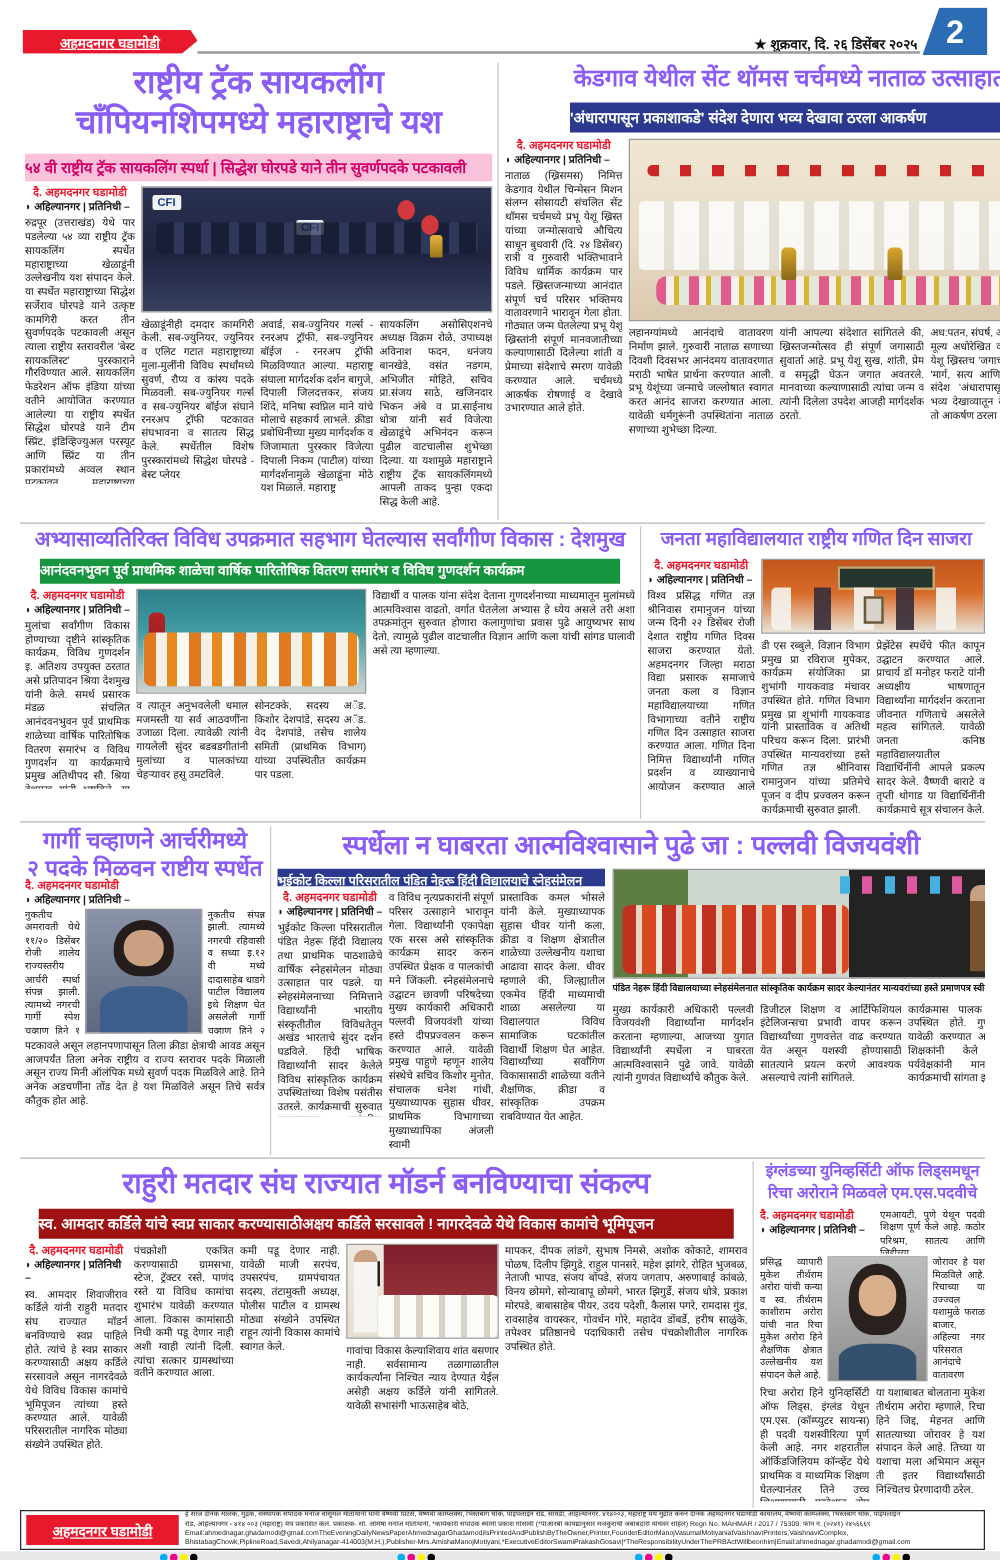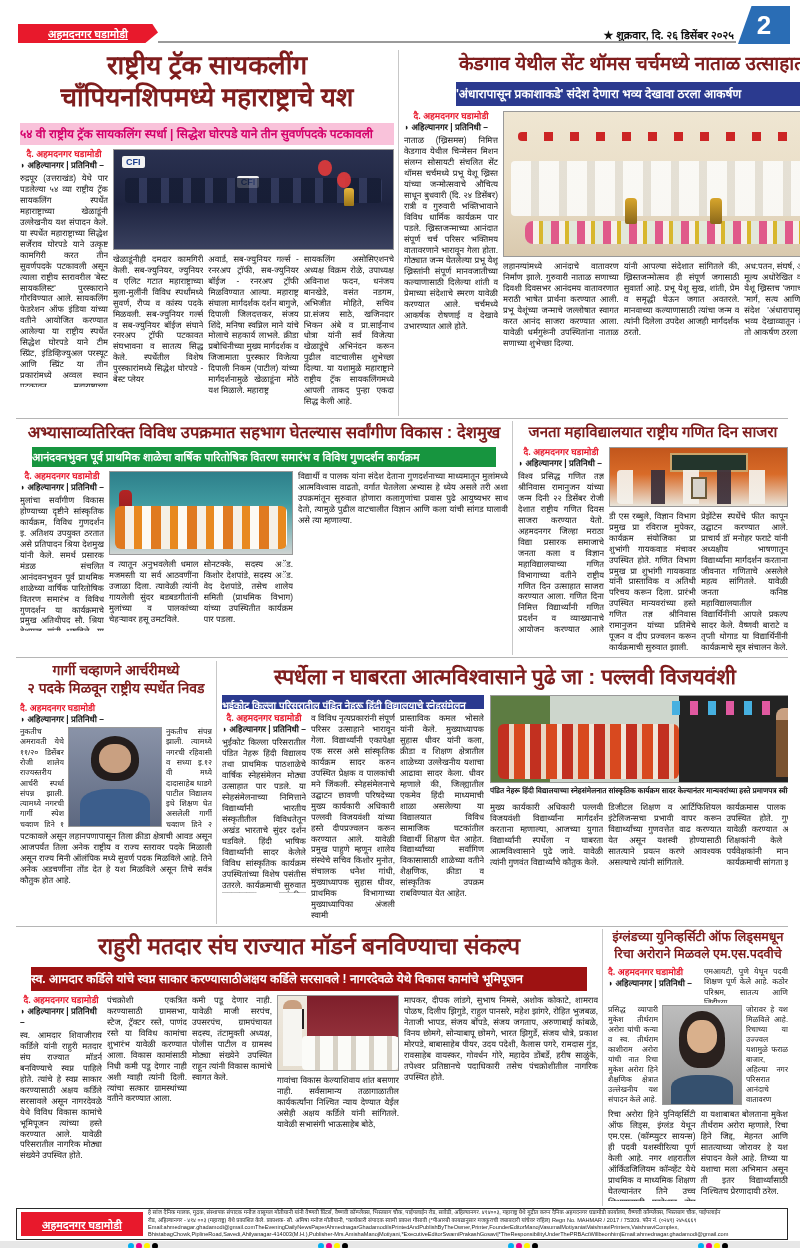--- a/index.html
+++ b/index.html
@@ -31,21 +31,21 @@
   
   .sec { position:absolute; overflow:hidden; }
   .sec.bl { border-left:1px solid #c7c7c7; padding-left:5px; }
   .col {
     font-size:8.3px; line-height:1.32; text-align:justify; overflow:hidden;
     color:#161616; word-break:break-word;
   }
   .bl-paper { color:#e8192c; font-weight:bold; font-size:9px; text-align:center; line-height:1.25; }
   .bl-rep { font-weight:bold; font-size:8.4px; line-height:1.3; margin-bottom:2px; }
   .subbar { font-weight:bold; text-align:left; overflow:hidden; }
-  .hd { font-weight:bold; color:#7f1d1d; text-align:center; overflow:hidden; }
+  .hd { font-weight:bold; color:#8b5cf6; text-align:center; overflow:hidden; }
   .ph { position:relative; overflow:hidden; border:1px solid #999; }
   .flexrow { display:flex; gap:5px; }
   
   .ph-cycling { background:linear-gradient(180deg,#2a3150 0%,#1e2440 55%,#3a415f 100%); }
   .ph-cycling .band { position:absolute; left:0; right:0; height:34%; bottom:8%;
     background:repeating-linear-gradient(90deg,#11182c 0 16px,#2c3least 0,#2c3455 16px 26px); opacity:.85; border-radius:4px; }
   .ph-cycling .band2 { position:absolute; left:4%; right:4%; height:26%; top:28%;
     background:repeating-linear-gradient(90deg,#151c33 0 14px,#343c60 14px 22px); opacity:.8; border-radius:4px; }
   .cfi-badge { position:absolute; background:#f2f2f2; color:#1a3d8f; font-weight:bold;
     font-size:9px; padding:1px 4px; border-radius:2px; }
@@ -237,21 +237,21 @@
           <div class="col" style="flex:1;">डी एस रब्बुले, विज्ञान विभाग प्रमुख प्रा रविराज मुपेकर, कार्यक्रम संयोजिका प्रा शुभांगी गायकवाड मंचावर उपस्थित होते. गणित विभाग प्रमुख प्रा शुभांगी गायकवाड यांनी प्रास्ताविक व अतिथी परिचय करून दिला. प्रारंभी उपस्थित मान्यवरांच्या हस्ते गणित तज्ञ श्रीनिवास रामानुजन यांच्या प्रतिमेचे पूजन व दीप प्रज्वलन करून कार्यक्रमाची सुरुवात झाली.</div>
           <div class="col" style="flex:1;">प्रेझेंटेस स्पर्धेचे फीत कापून उद्घाटन करण्यात आले. प्राचार्य डॉ मनोहर फराटे यांनी अध्यक्षीय भाषणातून विद्यार्थ्यांना मार्गदर्शन करताना जीवनात गणिताचे असलेले महत्व सांगितले. यावेळी जनता कनिष्ठ महाविद्यालयातील विद्यार्थिनींनी आपले प्रकल्प सादर केले. वैष्णवी बाराटे व तृप्ती थोगाड या विद्यार्थिनींनी कार्यक्रमाचे सूत्र संचालन केले.</div>
         </div>
       </div>
     </div>
   </div>
 
   <div class="hline" style="top:657px;"></div>
 
   <div class="sec" style="left:20px; top:661px; width:192px; height:263px;">
-    <div class="hd" style="font-size:14px; line-height:1.3; height:40px;">
+    <div class="hd" style="font-size:18px; line-height:1.3; height:40px;">
       <div>गार्गी चव्हाणने आर्चरीमध्ये</div>
       <div>२ पदके मिळवून राष्ट्रीय स्पर्धेत निवड</div>
     </div>
     <div style="margin:2px 0;">
       <div class="bl-paper" style="text-align:left;">दै. अहमदनगर घडामोडी</div>
       <div class="bl-rep">◗ अहिल्यानगर | प्रतिनिधी –</div>
     </div>
     <div class="flexrow" style="height:100px; gap:4px;">
       <div class="col" style="width:44px; flex:0 0 44px; font-size:7.8px;">नुकतीच अमरावती येथे ११/२० डिसेंबर रोजी शालेय राज्यस्तरीय आर्चरी स्पर्धा संपन्न झाली. त्यामध्ये नगरची गार्गी स्पेश चव्हाण हिने १ कांस्य व १ रजत पदक पटकावत राष्ट्रीय स्पर्धेत तिची निवड झाली. क्रीडा व युवक संचालनालय महाराष्ट्र राज्य पुणे, अंतर्गत उपसंचालक क्रीडा व युवक सेवा</div>
       <div class="ph ph-girl" style="width:94px; flex:0 0 94px;">

